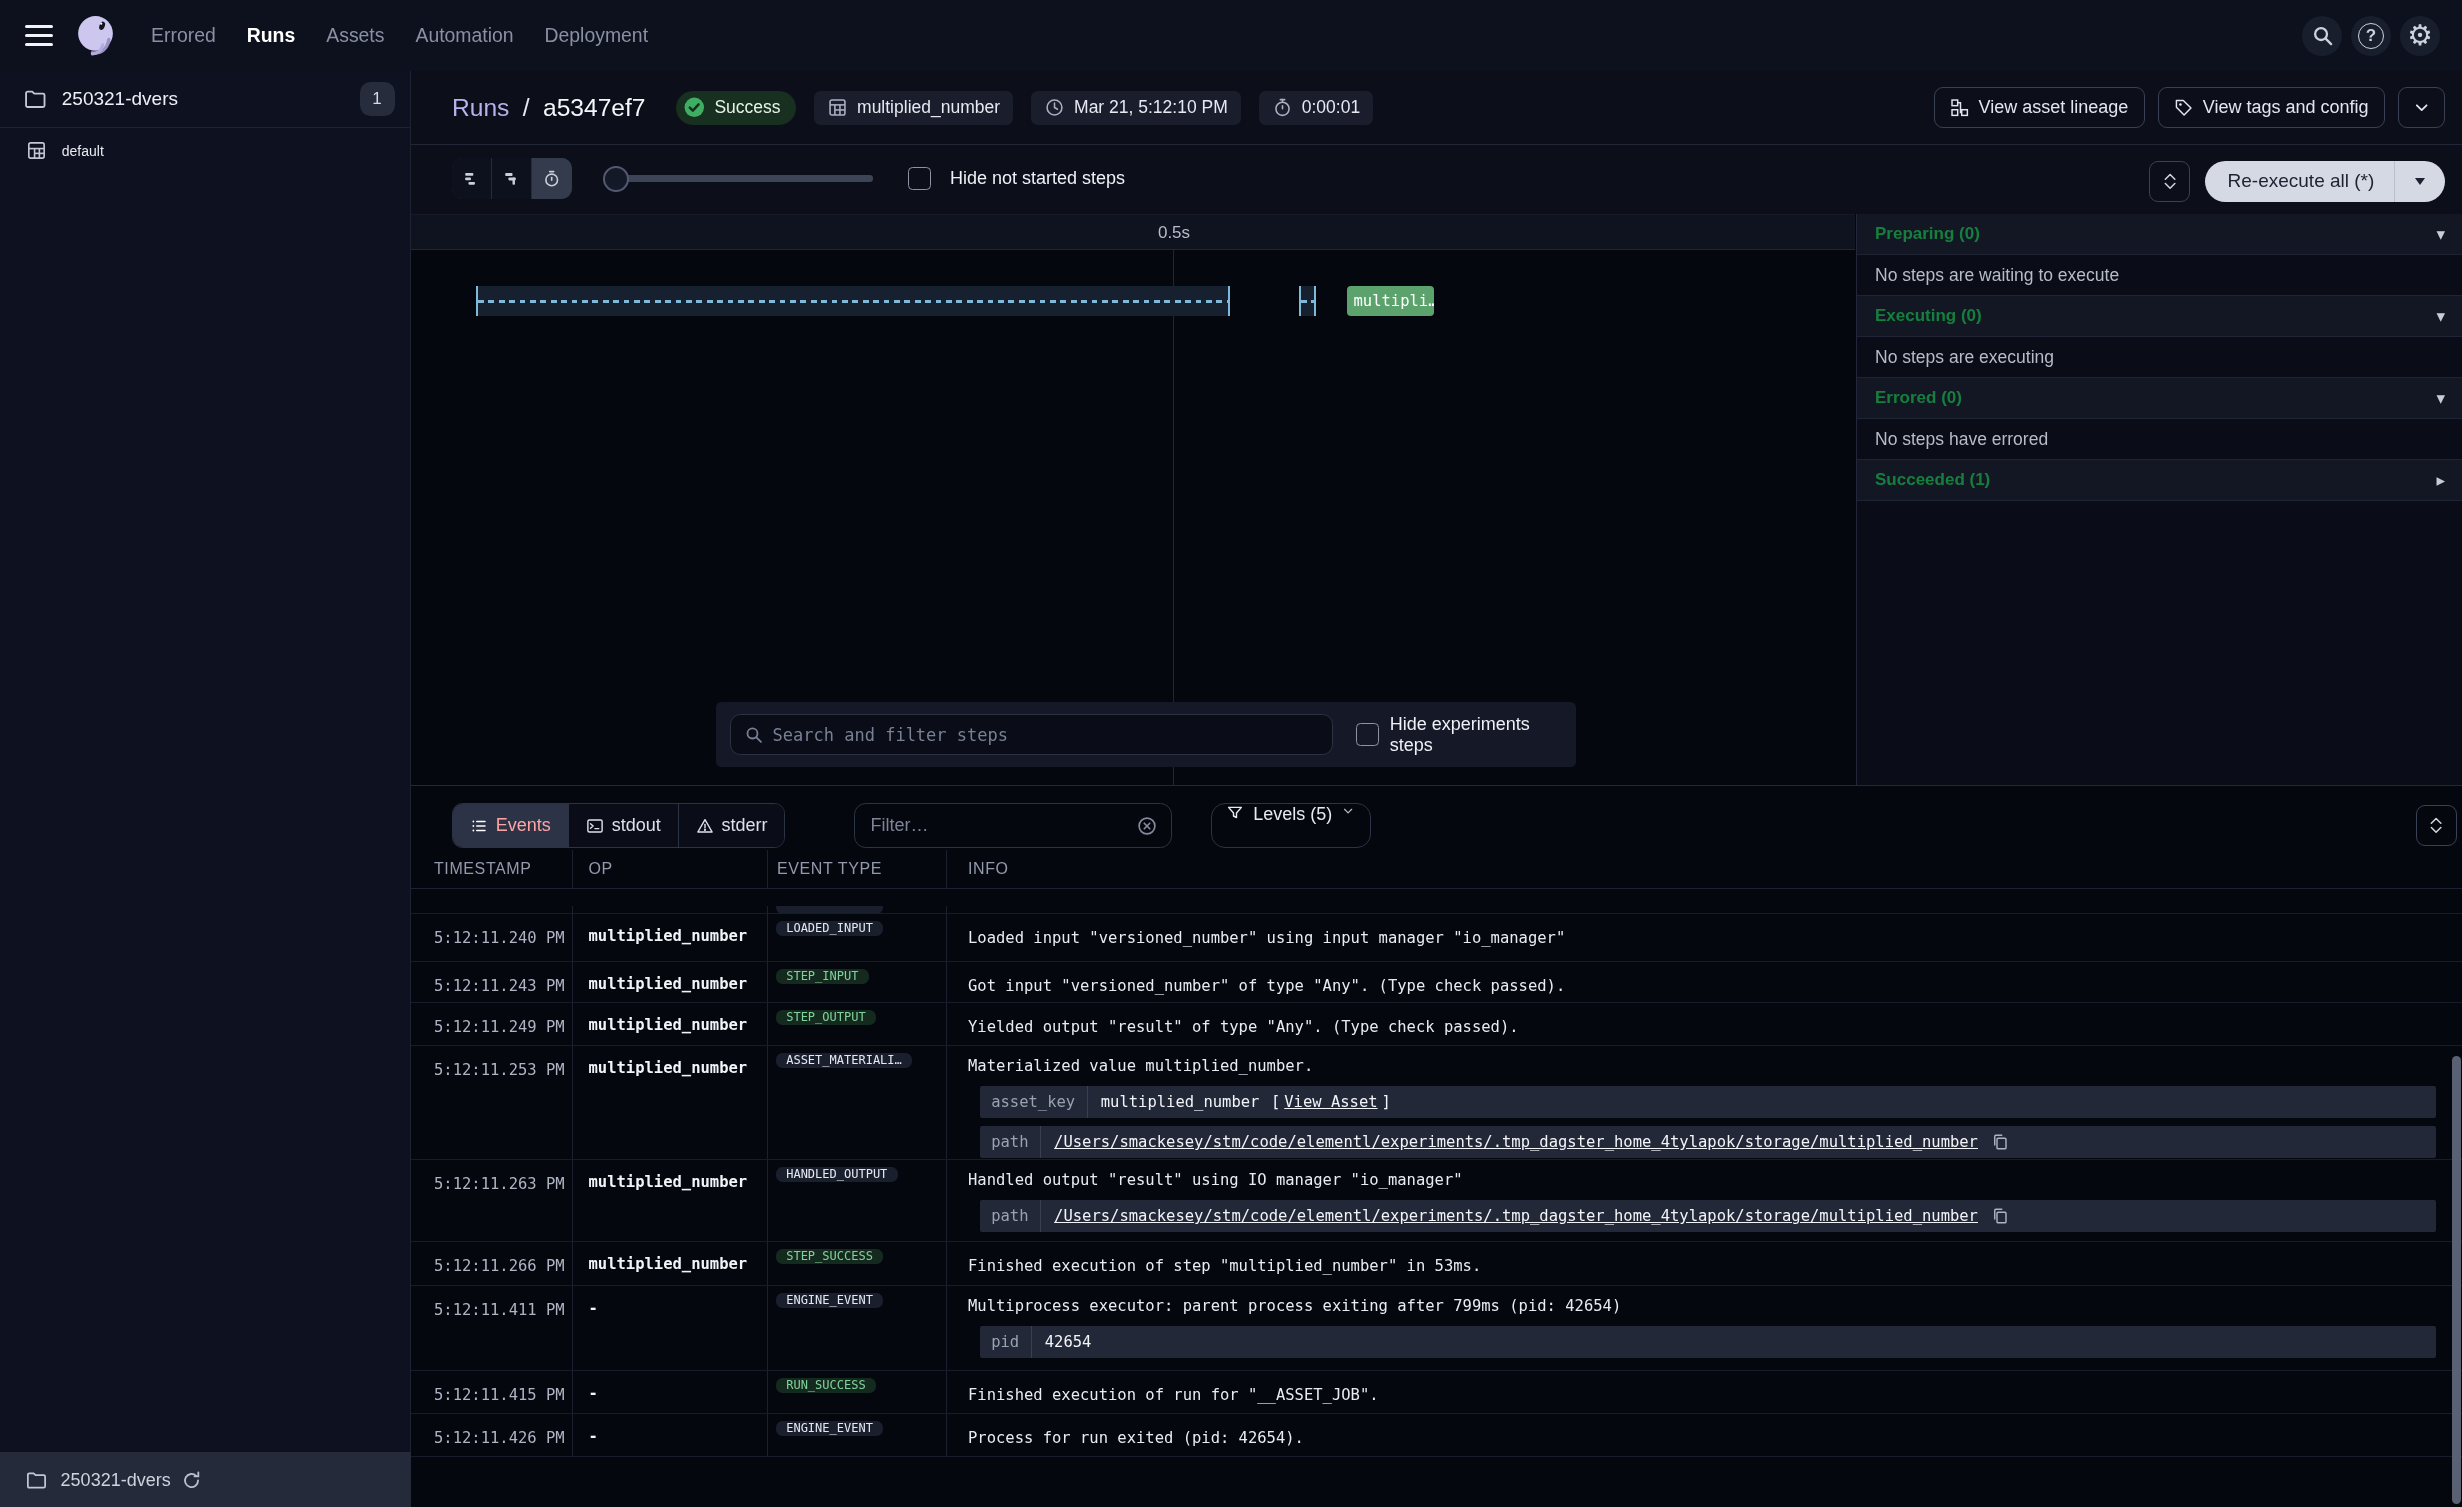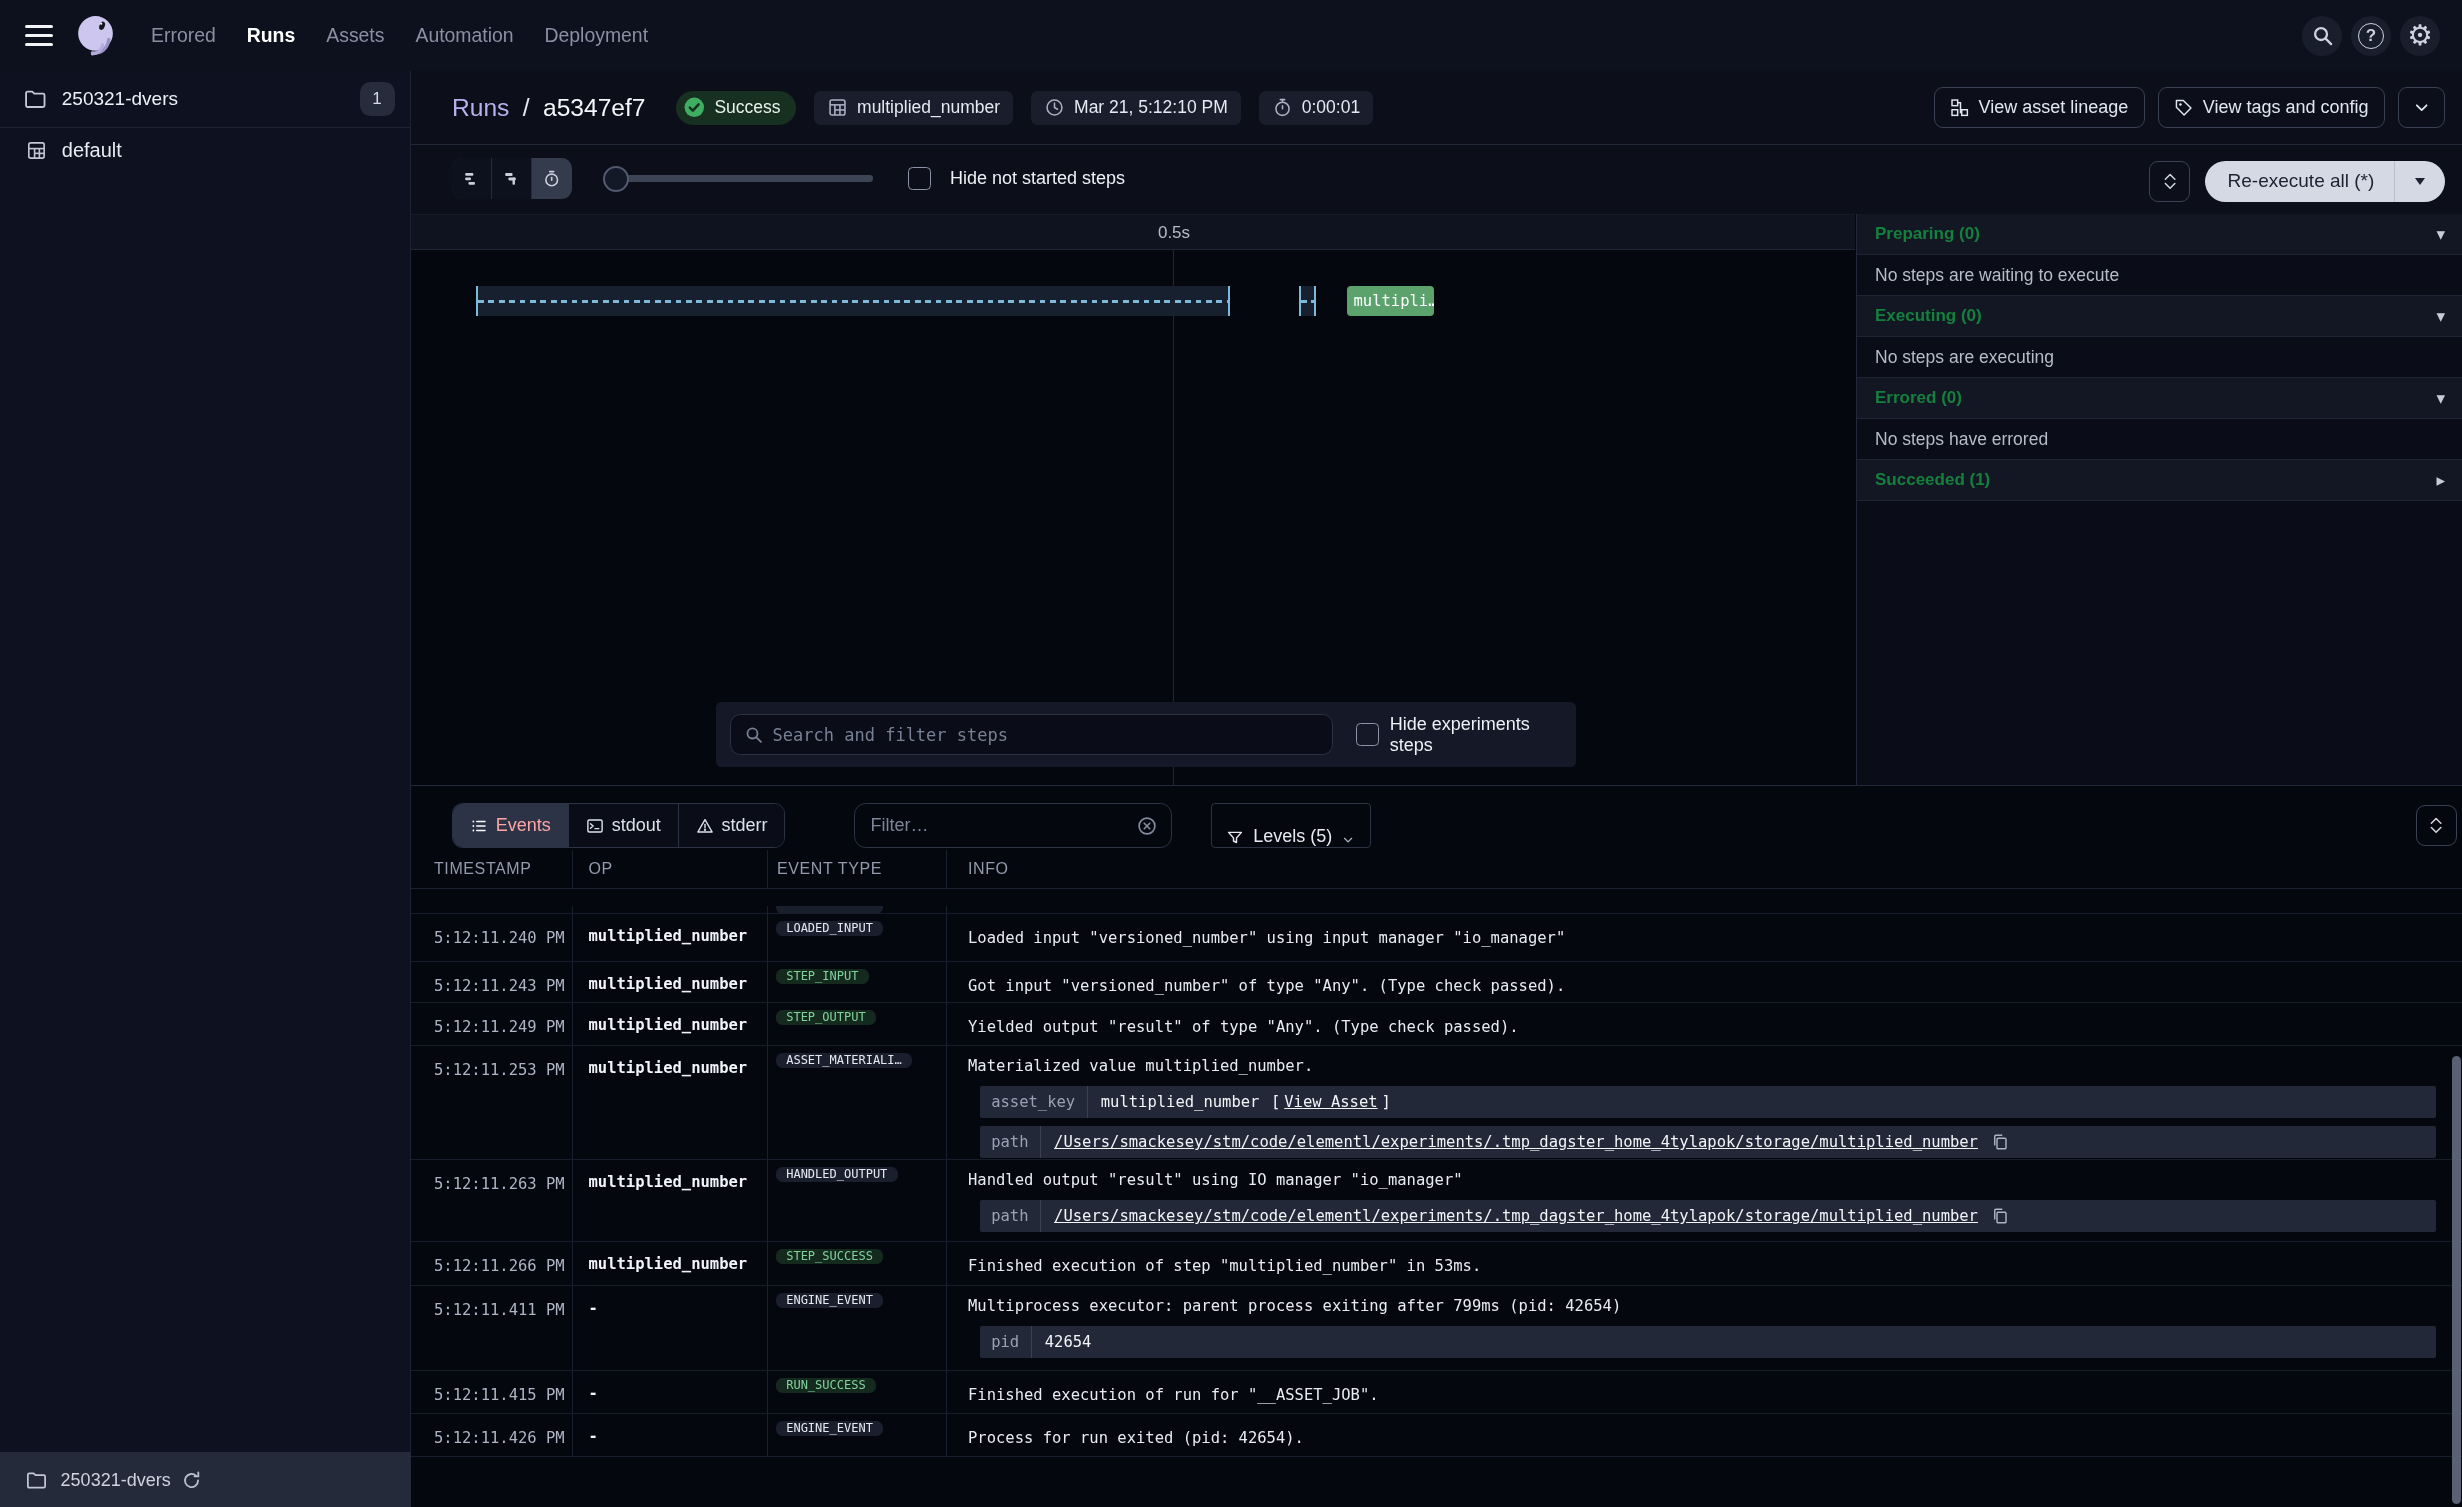--- a/index.html
+++ b/index.html
@@ -23,21 +23,21 @@
   .circ-btn { width:40px; height:40px; border-radius:50%; background:#191e2c; display:flex; align-items:center; justify-content:center; color:#ccd1dd; cursor:pointer; }
   .help-q { width:26px; height:26px; border:1.9px solid #ccd1dd; border-radius:50%; display:flex; align-items:center; justify-content:center; font-size:17px; font-weight:bold; color:#ccd1dd; }
   .gear-glyph { font-size:28.5px; line-height:1; }
 
   
   #sidebar { position:absolute; left:0; top:71px; width:411px; height:1381px; background:#0d1120; border-right:1.3px solid #1d2332; }
   .side-row1 { height:57px; display:flex; align-items:center; padding:0 15.5px 0 23px; border-bottom:1.3px solid #1d2332; cursor:pointer; }
   .side-row1 .lbl { margin-left:14.2px; font-size:19px; color:#eef0f6; }
   .count-pill { margin-left:auto; min-width:35px; height:34px; border-radius:10.4px; background:#262c3c; color:#d5d9e3; font-size:17px; display:flex; align-items:center; justify-content:center; }
   .side-item { height:45px; display:flex; align-items:center; padding-left:24.6px; cursor:pointer; }
-  .side-item .lbl { margin-left:14.2px; font-size:20px; color:#e8ebf2; }
+  .side-item .lbl { margin-left:14.2px; font-size:14px; color:#e8ebf2; }
   #side-footer { position:absolute; left:0; top:1452px; width:411px; height:56px; background:#242a39; display:flex; align-items:center; padding-left:24.6px; color:#ced3de; }
   #side-footer .lbl { margin-left:13px; font-size:18px; }
   #side-footer .refresh { margin-left:10.4px; color:#b9bfd0; }
 
   
   #runheader { position:absolute; left:411px; top:71px; width:2051px; height:74px; background:#0c0f1a; border-bottom:1.3px solid #212737; display:flex; align-items:center; }
   .run-title { margin-left:41px; font-size:24.6px; font-weight:500; white-space:nowrap; }
   .run-title .root { color:#b7b1ee; cursor:pointer; }
   .run-title .sep { color:#e8eaf2; margin:0 6.5px; }
   .run-title .id { color:#f4f6fa; }
@@ -96,21 +96,21 @@
   
   #events { position:absolute; left:411px; top:785px; width:2051px; height:722px; background:#05070f; border-top:1.3px solid #222839; }
   .tabsrow { position:absolute; left:0; top:0; width:100%; height:82px; }
   .tabgroup { position:absolute; left:41px; top:17px; height:45px; display:flex; border:1.3px solid #2c3344; border-radius:10.4px; overflow:hidden; }
   .tab { display:flex; align-items:center; gap:7.8px; padding:0 17px; font-size:18px; color:#dde1ea; background:#0a0d17; border-right:1.3px solid #2c3344; cursor:pointer; }
   .tab:last-child { border-right:none; }
   .tab.on { background:#2c3347; color:#fca5a5;text-align:right; }
   .filterbox { position:absolute; left:443px; top:17px; width:318px; height:45px; border:1.3px solid #2c3344; border-radius:11.6px; display:flex; align-items:center; padding:0 13px 0 15.5px; }
   .filterbox input { flex:1; background:transparent; border:none; outline:none; font-size:18px; color:#e7eaf2; font-family:"Liberation Sans", sans-serif; }
   .filterbox input::placeholder { color:#7e8498; }
-  .levels { position:absolute; left:800px; top:17px; height:45px; border:1.3px solid #2c3344; border-radius:4px; display:flex; align-items:flex-end; gap:9px; padding:0 14.2px; cursor:pointer; }
+  .levels { position:absolute; left:800px; top:17px; height:45px; border:1.3px solid #2c3344; border-radius:14px; display:flex; align-items:flex-start; gap:9px; padding:0 14.2px; cursor:pointer; }
   .levels .lbl { font-size:18px; color:#e7eaf2; }
   .ev-expander { position:absolute; left:2005px; top:19px; }
 
   .thead { position:absolute; left:0; top:64px; width:100%; height:39px; display:grid; grid-template-columns:162px 195px 179px 1fr; border-bottom:1.3px solid #1b2130; }
   .thead .h { font-size:16px; color:#939aac; letter-spacing:0.6px; padding-top:10.4px; }
   .thead .h:nth-child(1){ padding-left:23px; border-right:1.3px solid #1a202e; }
   .thead .h:nth-child(2){ padding-left:15.5px; border-right:1.3px solid #1a202e; }
   .thead .h:nth-child(3){ padding-left:9px; border-right:1.3px solid #1a202e; }
   .thead .h:nth-child(4){ padding-left:21px; }
 

